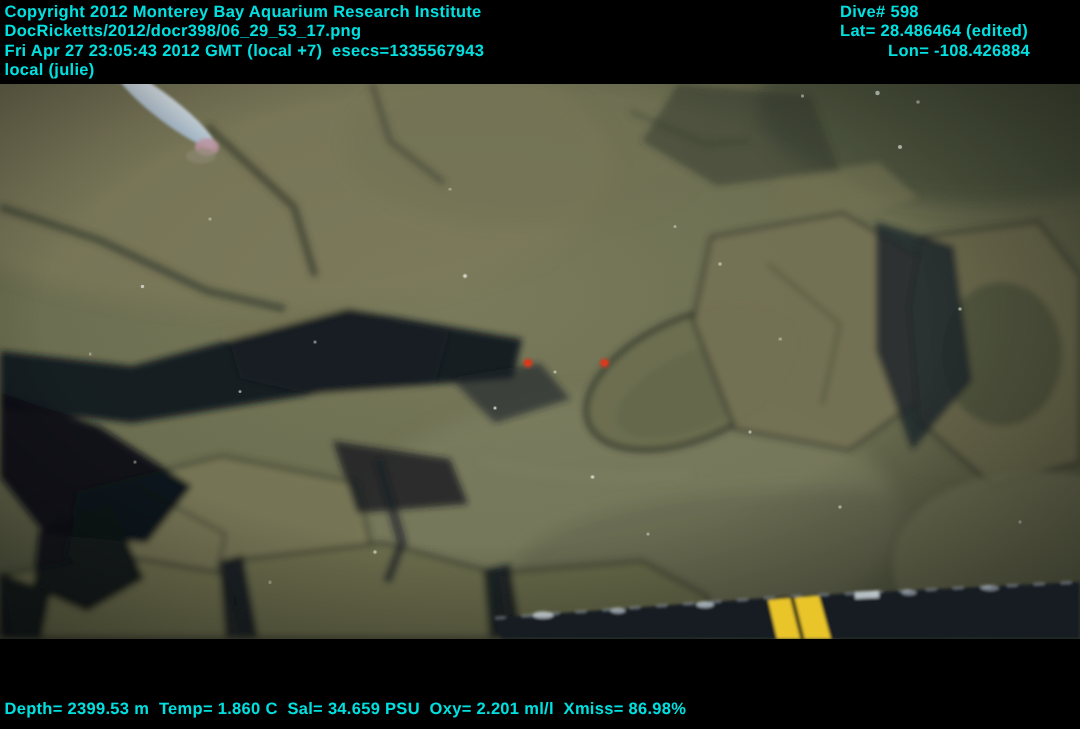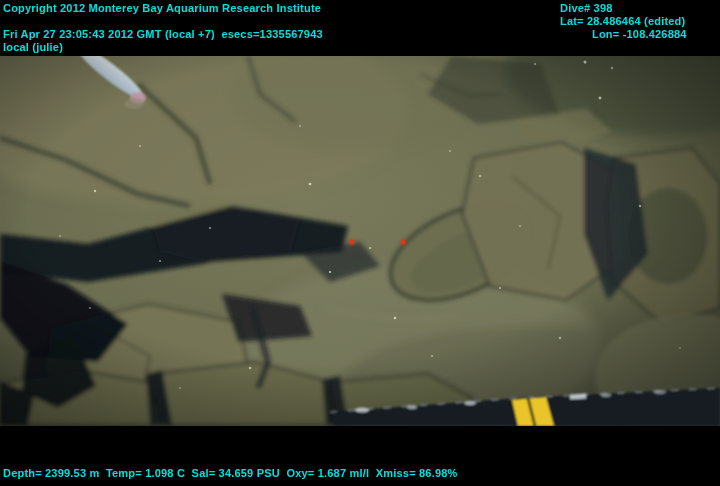--- a/index.html
+++ b/index.html
@@ -19,23 +19,24 @@
   .video{position:absolute;top:56px;left:0;width:720px;height:370px;z-index:1;}
   svg{display:block}
 </style>
 </head>
 <body>
 
 <div class="page">
 
   <div class="bar topbar">
     <div class="ovl" style="top:2px;left:3px">Copyright 2012 Monterey Bay Aquarium Research Institute</div>
+    <div class="ovl" style="top:15px;left:3px">DocRicketts/2012/docr398/06_29_53_17.png</div>
     <div class="ovl" style="top:28px;left:3px">Fri Apr 27 23:05:43 2012 GMT (local +7)  esecs=1335567943</div>
     <div class="ovl" style="top:41px;left:3px">local (julie)</div>
-    <div class="ovl" style="top:2px;left:560px">Dive# 398</div>
+    <div class="ovl" style="top:2px;left:560px">Dive# 598</div>
     <div class="ovl" style="top:15px;left:560px">Lat= 28.486464 (edited)</div>
     <div class="ovl" style="top:28px;left:592px">Lon= -108.426884</div>
   </div>
 
   <div class="video">
     <svg width="720" height="370" viewBox="0 0 720 370">
       <defs>
         <radialGradient id="bg" cx="42%" cy="38%" r="80%">
           <stop offset="0" stop-color="#7a7b5c"></stop>
           <stop offset="0.55" stop-color="#6b6d50"></stop>
@@ -165,16 +166,16 @@
         <rect x="570" y="338" width="16" height="5" fill="#d4dde2" opacity="0.85" transform="rotate(-3 578 340)"></rect>
         <ellipse cx="606" cy="339" rx="5" ry="2" fill="#b9c3cc" opacity="0.6"></ellipse>
         <ellipse cx="660" cy="336" rx="6" ry="2" fill="#b9c3cc" opacity="0.55"></ellipse>
         <path d="M512,344 L546,341 L554,370 L518,370 Z" fill="#e9c52a"></path>
         <path d="M528,342 L535,370" stroke="#20200f" stroke-width="3" opacity="0.8"></path>
       </g>
     </svg>
   </div>
 
   <div class="bar bottombar">
-    <div class="ovl" style="top:41px;left:3px">Depth= 2399.53 m  Temp= 1.098 C  Sal= 34.659 PSU  Oxy= 1.687 ml/l  Xmiss= 86.98%</div>
+    <div class="ovl" style="top:41px;left:3px">Depth= 2399.53 m  Temp= 1.860 C  Sal= 34.659 PSU  Oxy= 2.201 ml/l  Xmiss= 86.98%</div>
   </div>
 
 </div>
 
 </body></html>

